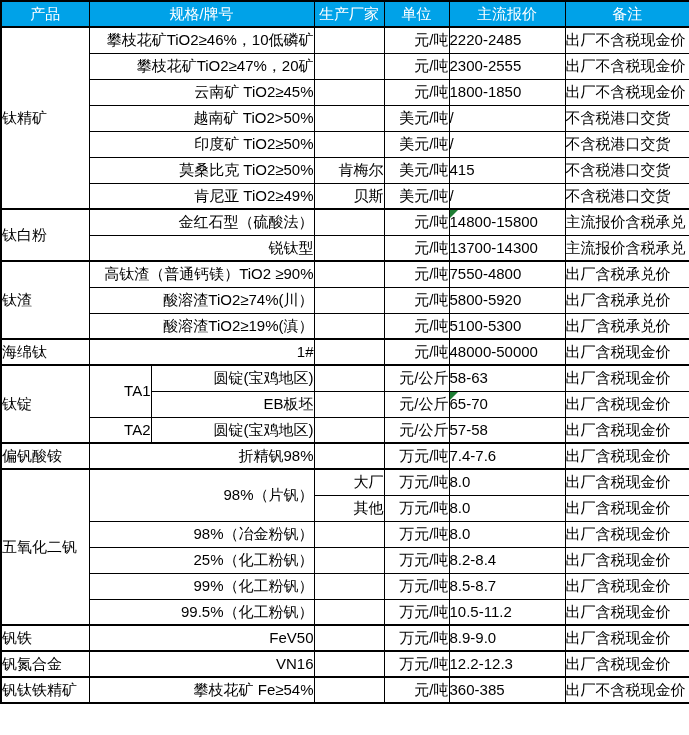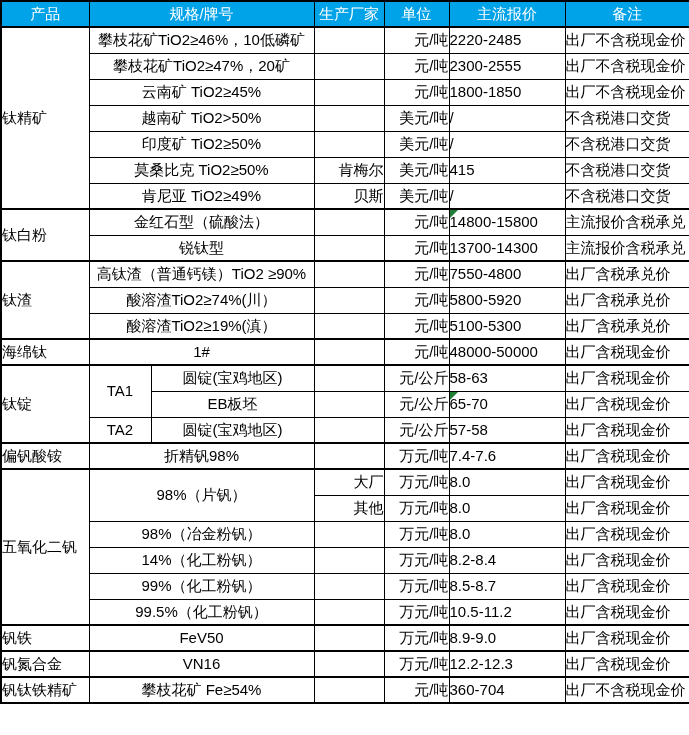--- a/index.html
+++ b/index.html
@@ -17,22 +17,22 @@
     font-size:15px;line-height:1.1;
     height:26px;box-sizing:border-box;
   }
   table.price-table{border:2px solid #000;}
   thead th{
     background:#00a2e8;color:#ffffff;font-weight:400;font-size:16px;
     height:27px;text-align:center;border-bottom:2px solid #000;
   }
   tr.group-start td{border-top:2px solid #000;}
   td.product{text-align:left;}
-  td.spec,td.subspec{text-align:center;padding-left:5px;margin-left:36px;}
-  td.grade{text-align:center;padding-left:5px;font-size:16px;margin-top:6px;}
+  td.spec,td.subspec{text-align:right;padding-left:5px;margin-left:36px;}
+  td.grade{text-align:right;padding-left:5px;font-size:16px;margin-top:6px;}
   td.maker{text-align:right;}
   td.unit{text-align:right;padding-right:8px;}
   td.price{text-align:left;position:relative;}
   td.note{text-align:left;padding-left:3px;letter-spacing:0;}
   td.sm{font-size:13.5px;}
   td.sm14{font-size:14px;}
   .flag{
     position:absolute;top:0;left:0;width:0;height:0;
     border-top:8px solid #1e7e34;border-right:8px solid transparent;
     display:block;
@@ -212,21 +212,21 @@
       <td class="note">出厂含税现金价</td>
     </tr>
     <tr>
       <td class="spec" colspan="2">98%（冶金粉钒）</td>
       <td class="maker"></td>
       <td class="unit">万元/吨</td>
       <td class="price">8.0</td>
       <td class="note">出厂含税现金价</td>
     </tr>
     <tr>
-      <td class="spec" colspan="2">14%（化工粉钒）</td>
+      <td class="spec" colspan="2">25%（化工粉钒）</td>
       <td class="maker"></td>
       <td class="unit">万元/吨</td>
       <td class="price">8.2-8.4</td>
       <td class="note">出厂含税现金价</td>
     </tr>
     <tr>
       <td class="spec" colspan="2">99%（化工粉钒）</td>
       <td class="maker"></td>
       <td class="unit">万元/吨</td>
       <td class="price">8.5-8.7</td>
@@ -256,18 +256,18 @@
       <td class="unit">万元/吨</td>
       <td class="price">12.2-12.3</td>
       <td class="note">出厂含税现金价</td>
     </tr>
 
     <tr class="group-start">
       <td class="product">钒钛铁精矿</td>
       <td class="spec" colspan="2">攀枝花矿 Fe≥54%</td>
       <td class="maker"></td>
       <td class="unit">元/吨</td>
-      <td class="price">360-704</td>
+      <td class="price">360-385</td>
       <td class="note">出厂不含税现金价</td>
     </tr>
   </tbody>
 </table>
 </div>
 
 </body></html>

